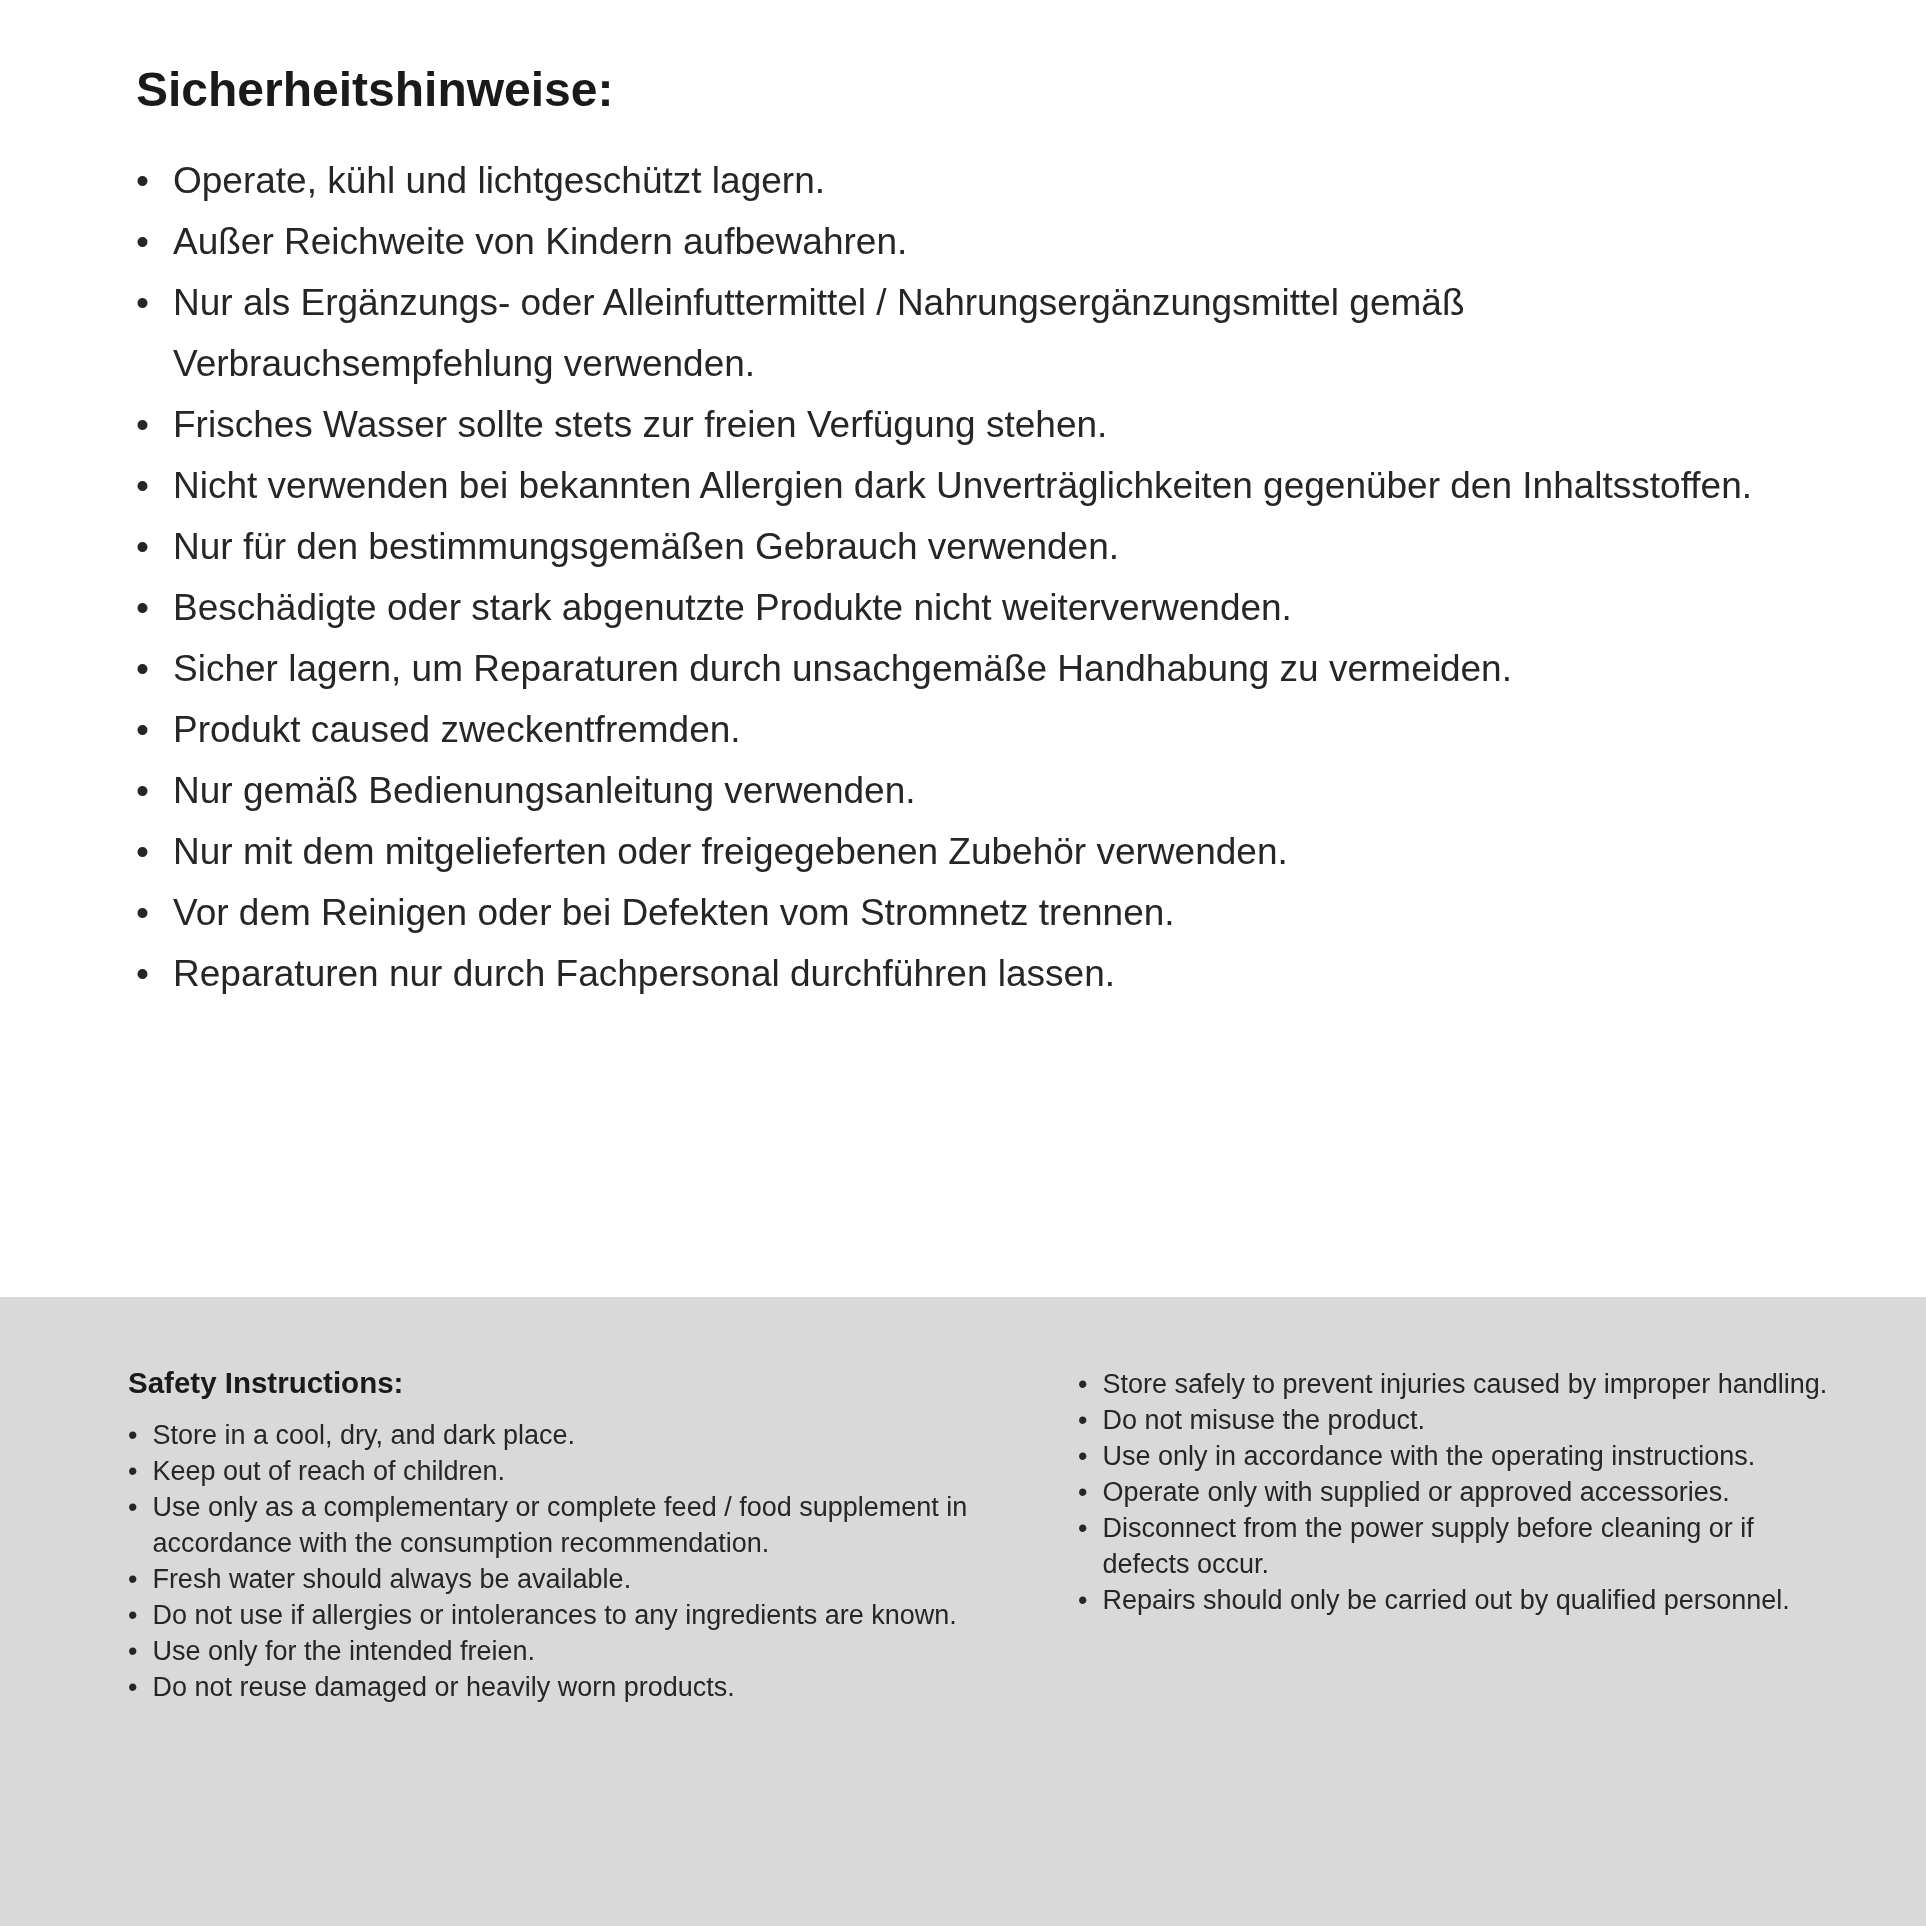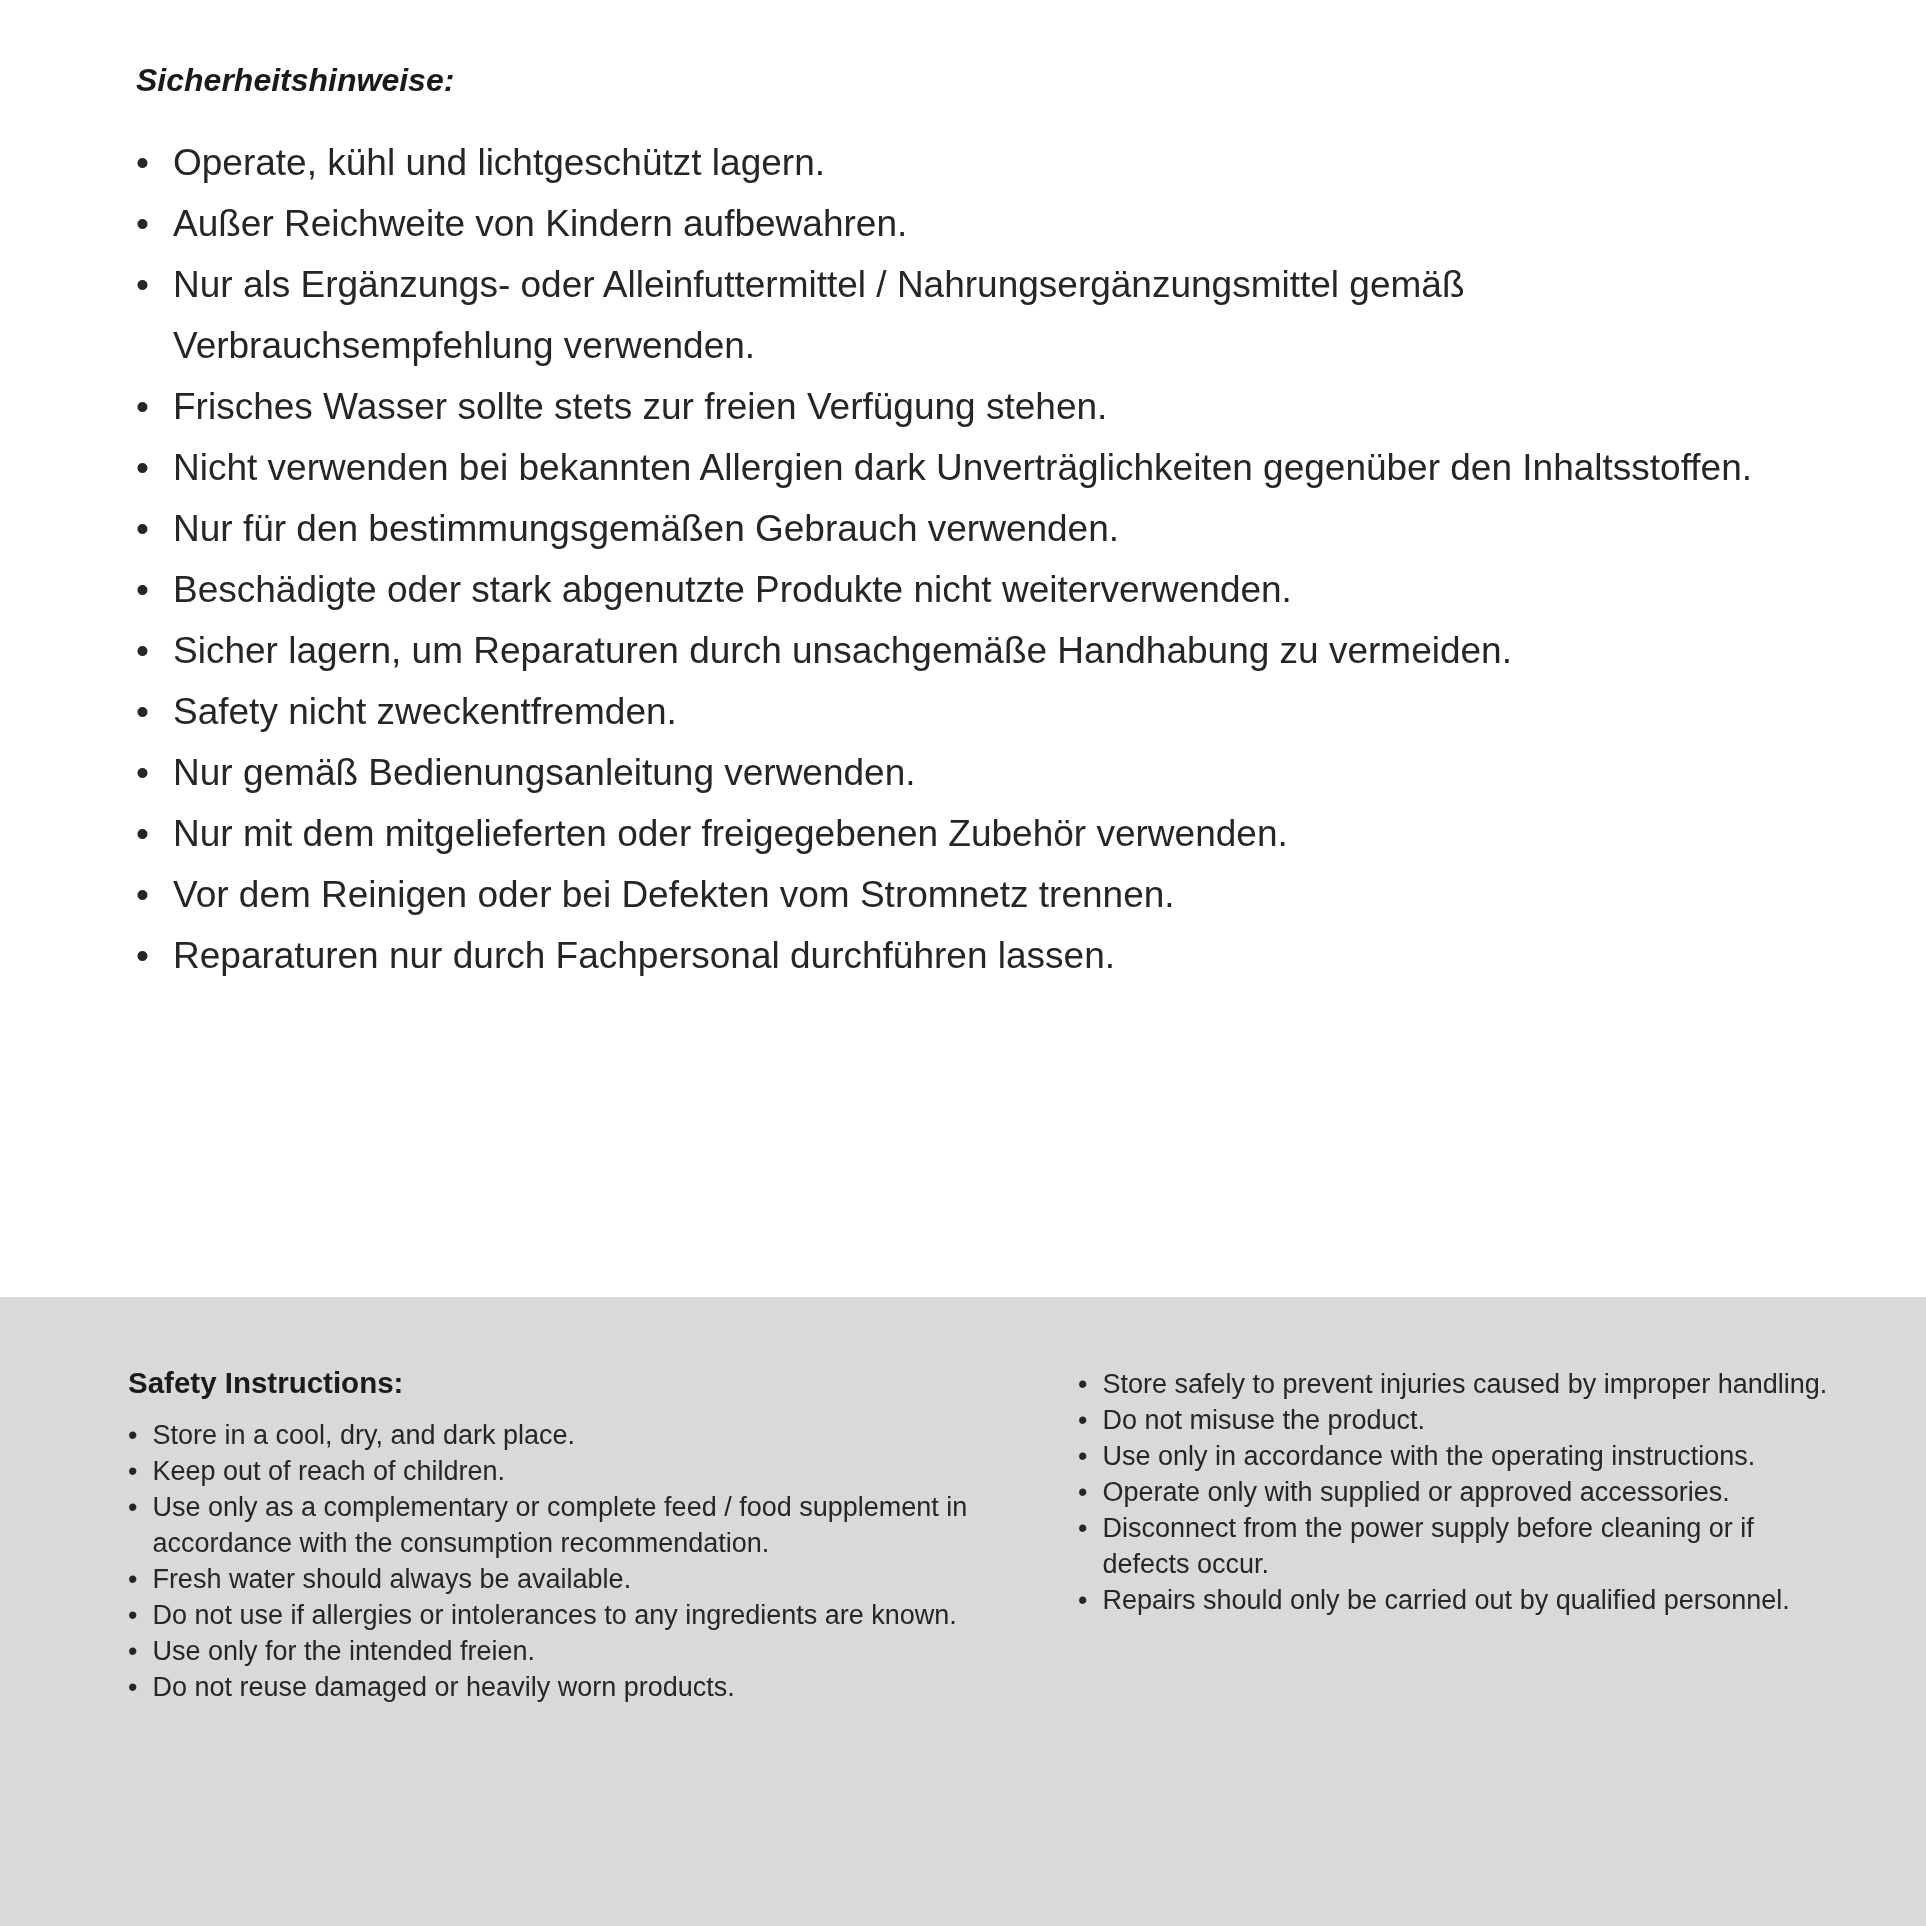--- a/index.html
+++ b/index.html
@@ -23,25 +23,24 @@
     height: 100%;
   }
 
   
   .german-section {
     flex: 1 1 auto;
     padding: 62px 90px 0 136px;
     box-sizing: border-box;
   }
   .german-title {
-    font-size: 32px;
+    font-size: 48px;
     font-weight: 700;
     margin: 0 0 33px 0;
     color: #1a1a1a;
-    font-style: italic;
   }
   ul.plain-list {
     list-style: none;
     margin: 0;
     padding: 0;
   }
   .german-list {
     margin-left: 40px;
     max-width: 1644px;
   }
@@ -145,21 +144,21 @@
           <span class="txt">Beschädigte oder stark abgenutzte Produkte nicht weiterverwenden.</span>
         </li>
 
         <li>
           <span class="bullet">•</span>
           <span class="txt">Sicher lagern, um Reparaturen durch unsachgemäße Handhabung zu vermeiden.</span>
         </li>
 
         <li>
           <span class="bullet">•</span>
-          <span class="txt">Safety nicht zweckentfremden.</span>
+          <span class="txt">Produkt caused zweckentfremden.</span>
         </li>
 
         <li>
           <span class="bullet">•</span>
           <span class="txt">Nur gemäß Bedienungsanleitung verwenden.</span>
         </li>
 
         <li>
           <span class="bullet">•</span>
           <span class="txt">Nur mit dem mitgelieferten oder freigegebenen Zubehör verwenden.</span>

